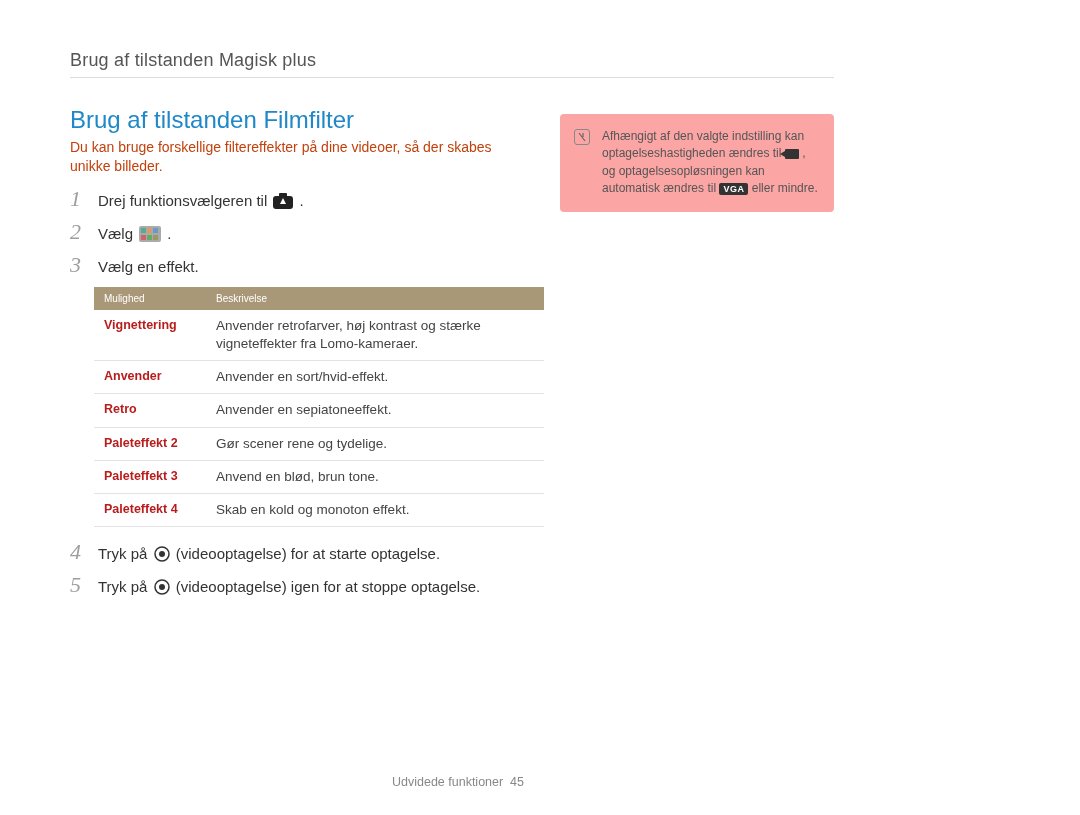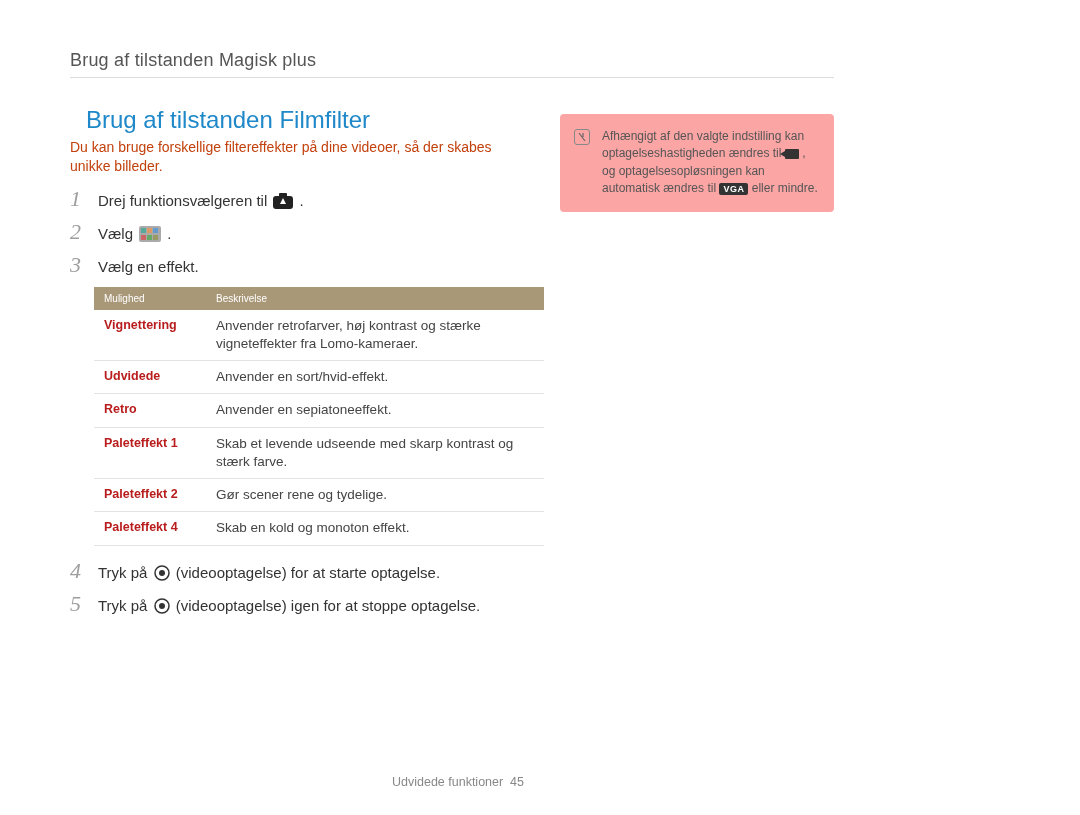--- a/index.html
+++ b/index.html
@@ -32,21 +32,21 @@
   }
   .hr {
     border: none;
     border-top: 1px solid #ddd;
     margin: 6px 0 28px 0;
   }
   h2.section-title {
     color: #1e88c9;
     font-weight: 300;
     font-size: 24px;
-    margin: 0 0 4px 16px;
+    margin: 0 0 4px 0;
     font-family: "Segoe UI Light", "Helvetica Neue", Arial, sans-serif;
   }
   p.intro {
     margin: 0 0 12px 0;
     color: #c2410c;
     line-height: 1.35;
     font-size: 14px;
   }
   ol.steps {
     list-style: none;
@@ -222,34 +222,34 @@
             <th>Mulighed</th>
             <th>Beskrivelse</th>
           </tr>
         </thead>
         <tbody>
           <tr>
               <td>Vignettering</td>
               <td>Anvender retrofarver, høj kontrast og stærke vigneteffekter fra Lomo-kameraer.</td>
             </tr>
           <tr>
-              <td>Udvidede</td>
+              <td>Anvender</td>
               <td>Anvender en sort/hvid-effekt.</td>
             </tr>
           <tr>
               <td>Retro</td>
               <td>Anvender en sepiatoneeffekt.</td>
             </tr>
           <tr>
-              <td>Paleteffekt 1</td>
-              <td>Skab et levende udseende med skarp kontrast og stærk farve.</td>
-            </tr>
-          <tr>
               <td>Paleteffekt 2</td>
               <td>Gør scener rene og tydelige.</td>
+            </tr>
+          <tr>
+              <td>Paleteffekt 3</td>
+              <td>Anvend en blød, brun tone.</td>
             </tr>
           <tr>
               <td>Paleteffekt 4</td>
               <td>Skab en kold og monoton effekt.</td>
             </tr>
         </tbody>
       </table>
 
       <ol class="steps">
         <li>

